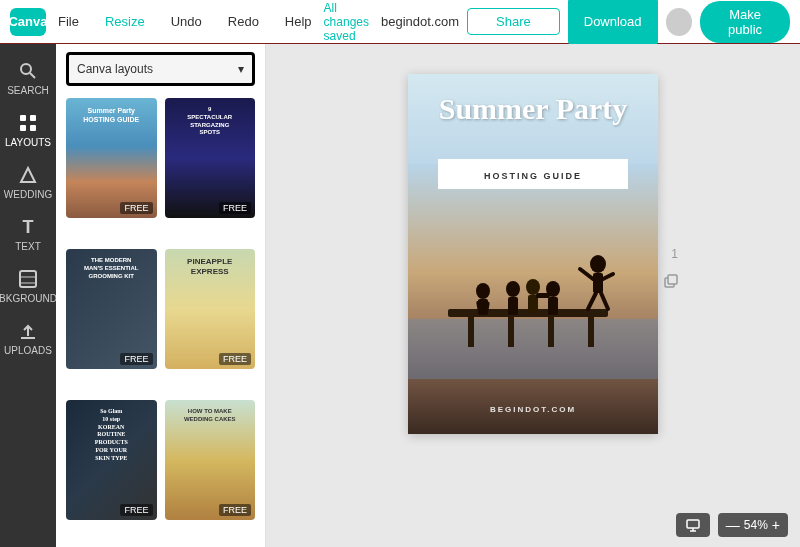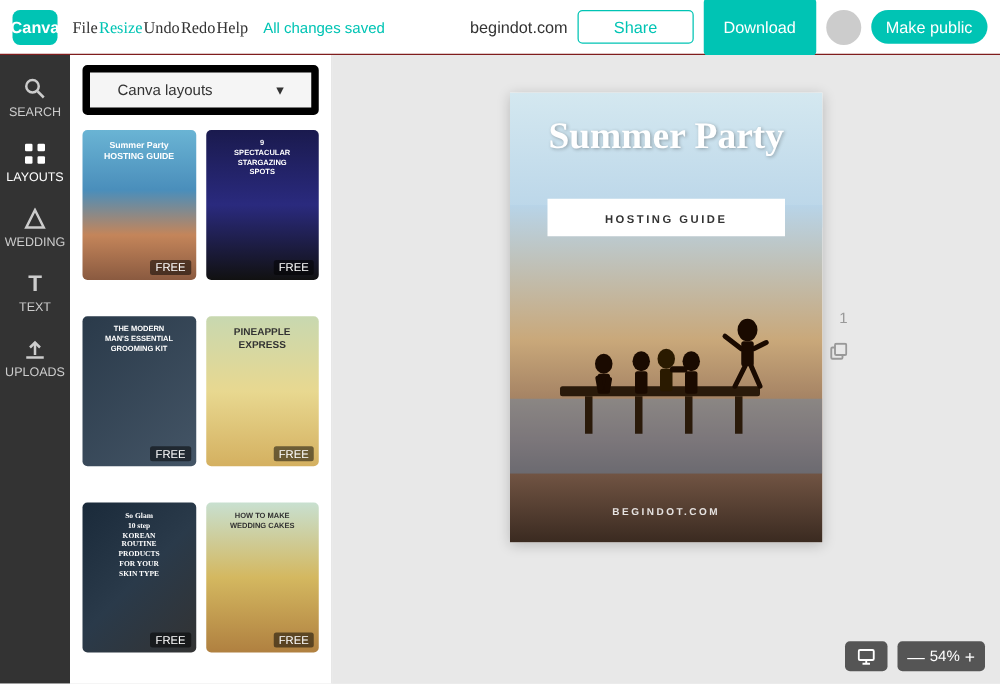--- a/index.html
+++ b/index.html
@@ -24,24 +24,23 @@
       display: flex;
       align-items: center;
       justify-content: center;
       color: white;
       font-weight: bold;
       font-size: 13px;
       flex-shrink: 0;
     }
     .nav-links {
       display: flex;
-      gap: 1px;
+      gap: 26px;
       font-size: 13px;
       color: #333;
-      font-family: Liberation Serif, serif;
     }
     .nav-links span { cursor: pointer; }
     .auto-save {
       color: #00c4b4;
       font-size: 12px;
       flex: 1;
     }
     .nav-right {
       display: flex;
       align-items: center;
@@ -144,23 +143,23 @@
     .search-input {
       width: 100%;
       padding: 7px 10px;
       border: 1px solid #ddd;
       border-radius: 4px;
       font-size: 12px;
       color: #999;
     }
     .dropdown-selector {
       margin: 8px 10px;
-      padding: 7px 22px;
+      padding: 7px 8px;
       background: #f5f5f5;
-      border: 6px solid #000000;
+      border: 3px solid #000000;
       border-radius: 4px;
       font-size: 12px;
       color: #333;
       display: flex;
       justify-content: space-between;
       align-items: center;
       cursor: pointer;
     }
     .template-grid {
       display: grid;
@@ -424,20 +423,30 @@
       </div>
       <span>WEDDING</span>
     </div>
     <div class="sidebar-icon-item">
       <div class="icon-shape" style="color:#ccc;font-size:18px;font-weight:bold;">T</div>
       <span>TEXT</span>
     </div>
     <div class="sidebar-icon-item">
       <div class="icon-shape">
         <svg width="18" height="18" viewBox="0 0 18 18">
+          <rect x="1" y="1" width="16" height="16" fill="none" stroke="#ccc" stroke-width="2" rx="2"></rect>
+          <line x1="1" y1="7" x2="17" y2="7" stroke="#ccc" stroke-width="1"></line>
+          <line x1="1" y1="13" x2="17" y2="13" stroke="#ccc" stroke-width="1"></line>
+        </svg>
+      </div>
+      <span>BKGROUND</span>
+    </div>
+    <div class="sidebar-icon-item">
+      <div class="icon-shape">
+        <svg width="18" height="18" viewBox="0 0 18 18">
           <line x1="9" y1="14" x2="9" y2="4" stroke="#ccc" stroke-width="2"></line>
           <polyline points="5,8 9,4 13,8" fill="none" stroke="#ccc" stroke-width="2"></polyline>
           <line x1="2" y1="16" x2="16" y2="16" stroke="#ccc" stroke-width="2"></line>
         </svg>
       </div>
       <span>UPLOADS</span>
     </div>
   </div>
 
   <div class="panel">

